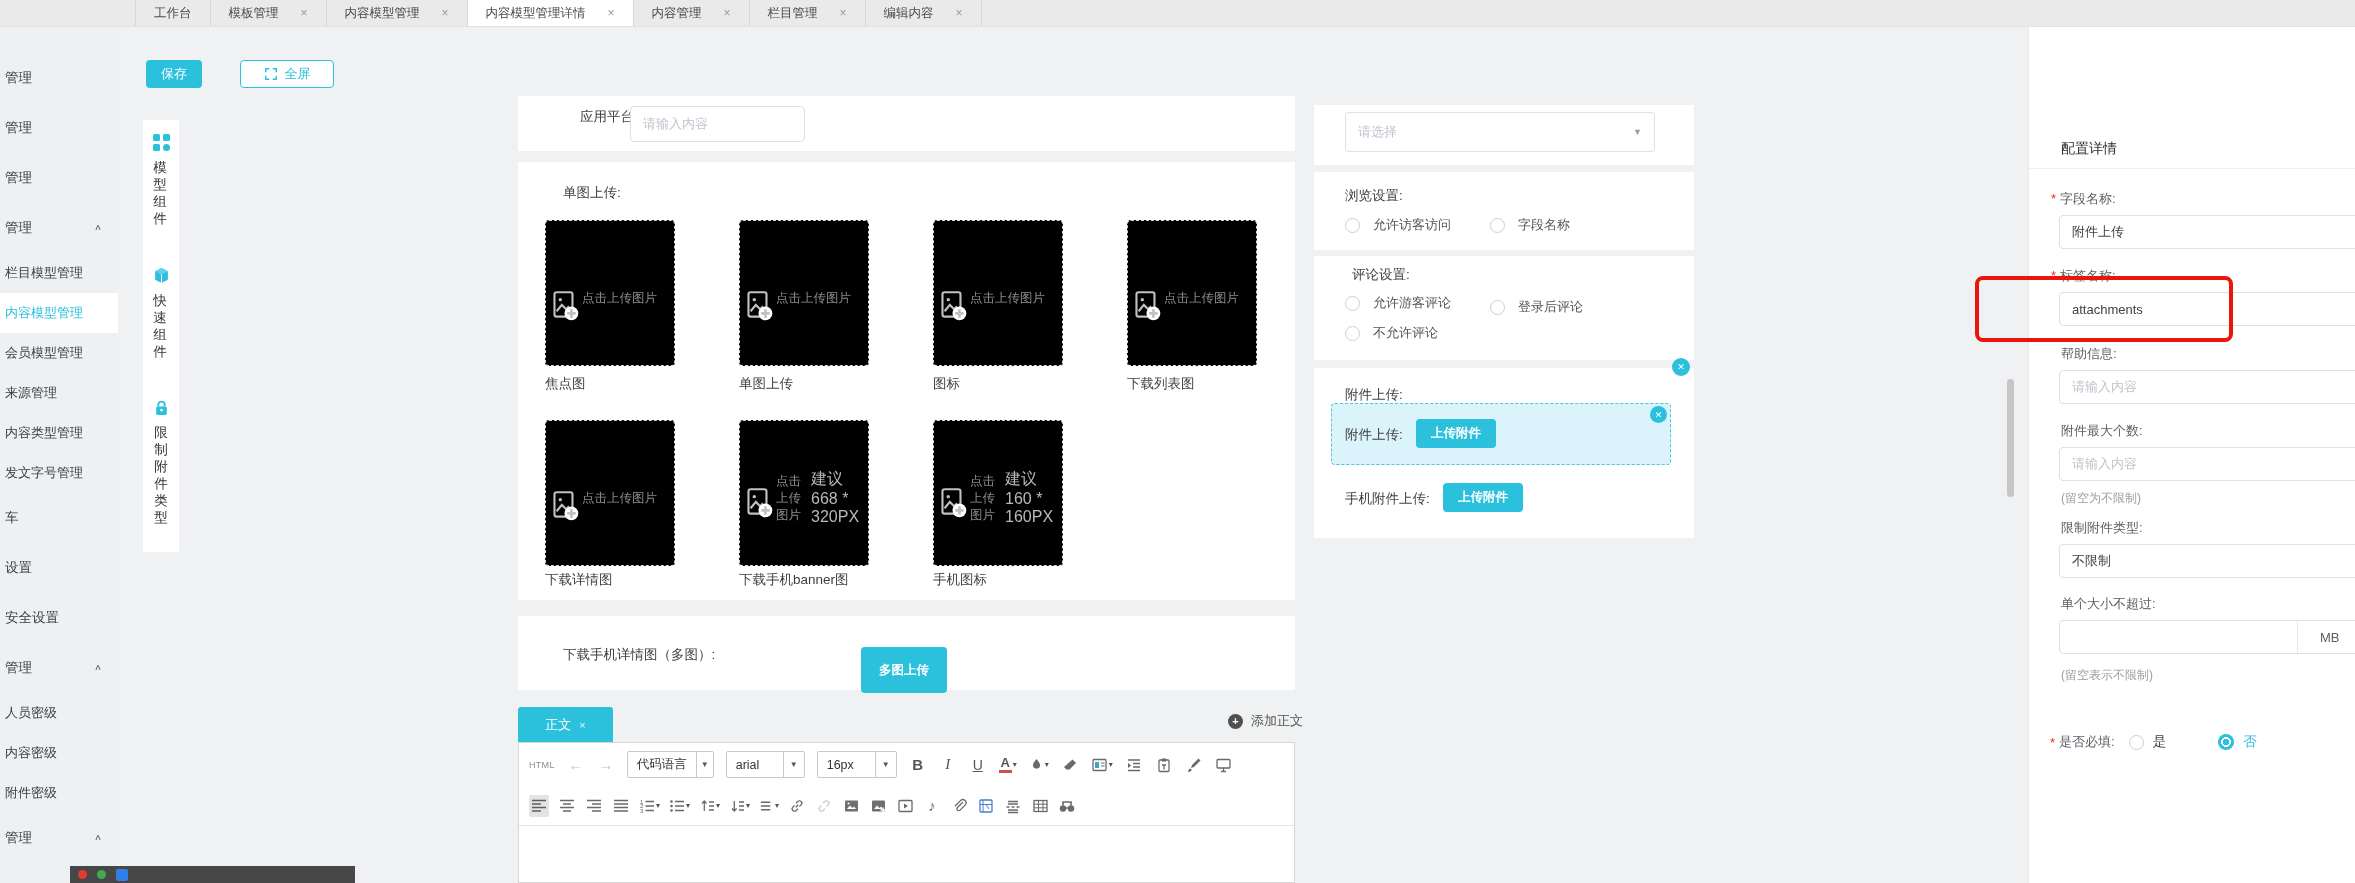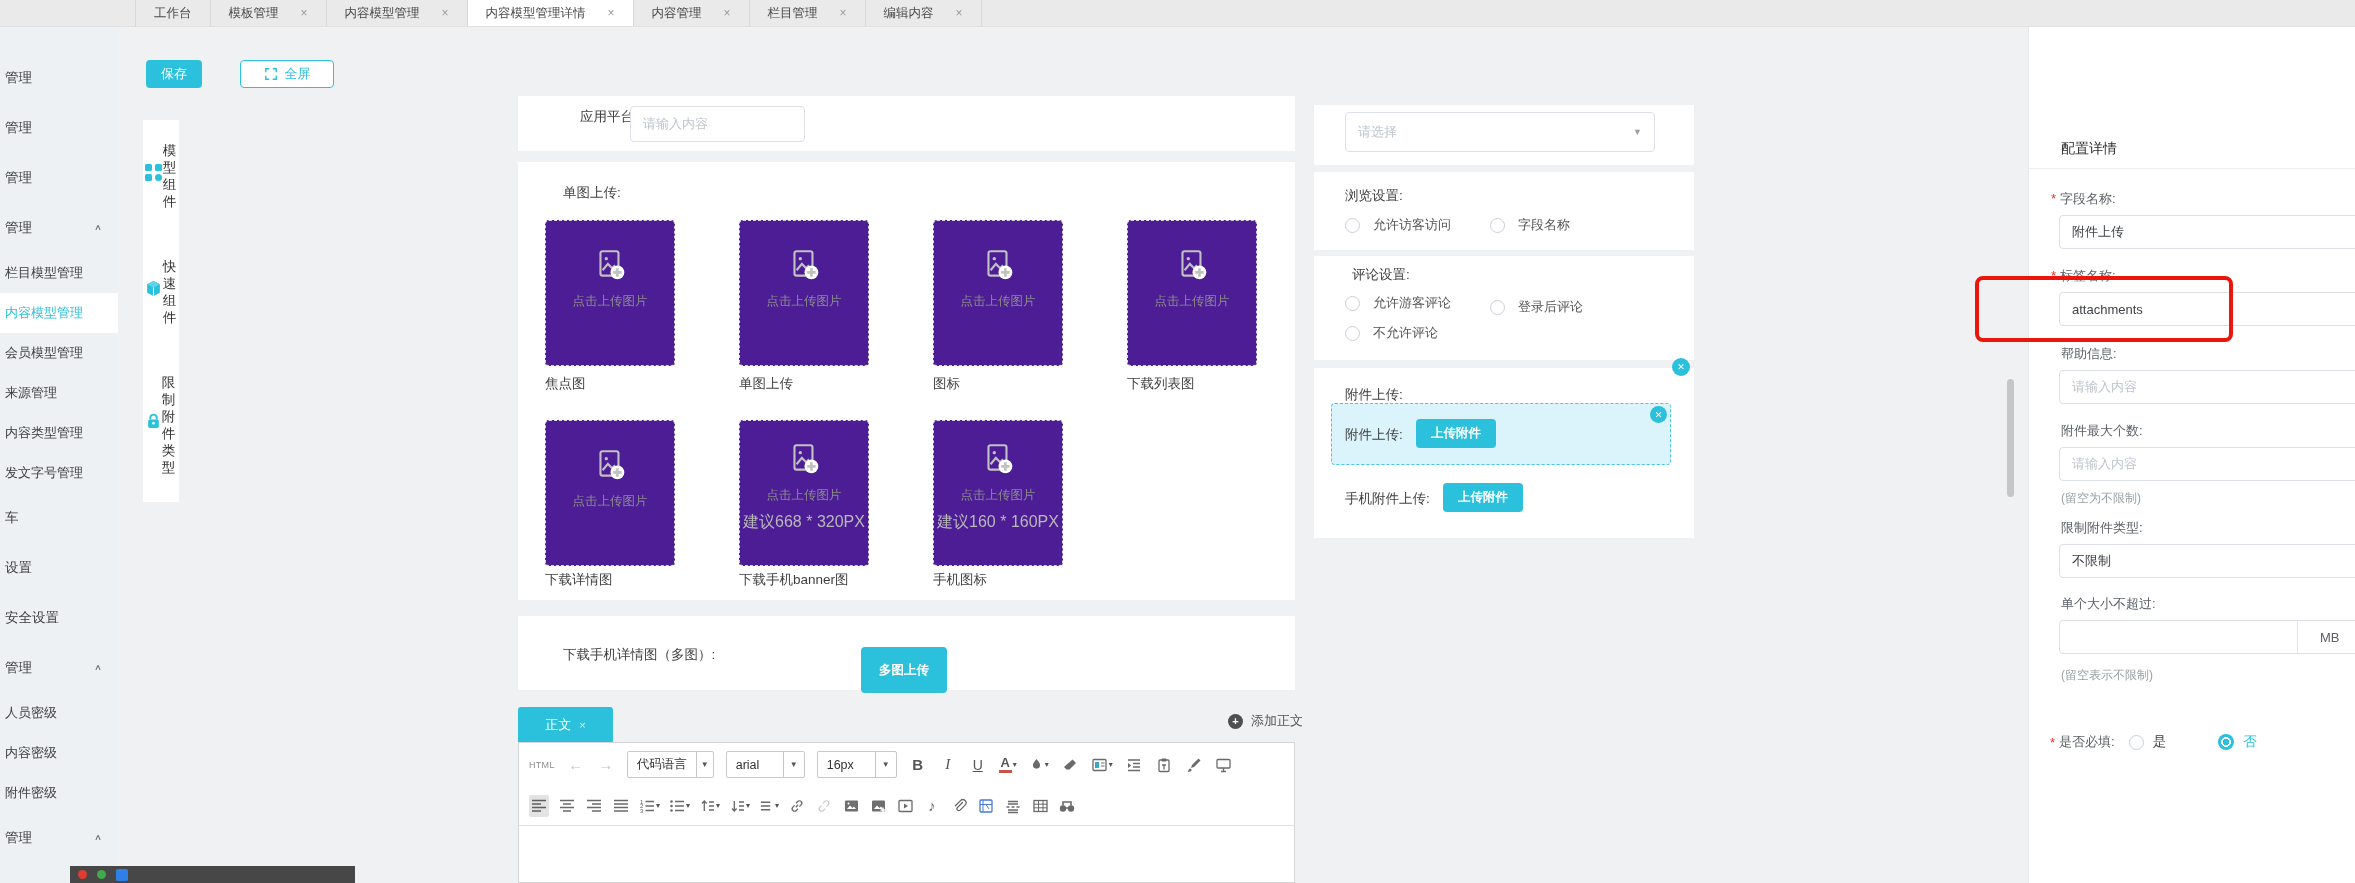--- a/index.html
+++ b/index.html
@@ -20,30 +20,30 @@
   .side-item.active{background:#fff;color:#2bc0dc}
   .side-chevron{position:absolute;right:16px;top:50%;transform:translateY(-58%) scaleY(.75);font-size:11px;color:#6a6a6a}
   .taskbar{position:absolute;left:70px;top:866px;width:285px;height:17px;background:#474747;display:flex;align-items:center;gap:10px;padding-left:8px;z-index:6}
   .tb-dot{width:9px;height:9px;border-radius:50%}
   .tb-sq{width:12px;height:12px;border-radius:2px;background:#2f7fe8}
   
   .btn-save{position:absolute;left:146px;top:60px;width:56px;height:28px;background:#2bc0dc;color:#fff;border-radius:4px;display:flex;align-items:center;justify-content:center;font-size:13px;cursor:pointer}
   .btn-full{position:absolute;left:240px;top:60px;width:94px;height:28px;background:#fff;border:1px solid #2bc0dc;color:#2bc0dc;border-radius:4px;display:flex;align-items:center;justify-content:center;gap:7px;font-size:13px;cursor:pointer}
   
   .rail{position:absolute;left:143px;top:120px;width:36px;background:#fff;display:flex;flex-direction:column;align-items:center;padding:14px 0 26px}
-  .rail-item{display:flex;flex-direction:row;align-items:center;margin-bottom:40px;cursor:pointer}
+  .rail-item{display:flex;flex-direction:column;margin-bottom:40px;cursor:pointer}
   .rail-item:last-child{margin-bottom:0}
   .rail-label{width:15px;font-size:13.5px;line-height:17px;color:#333;text-align:center;margin-top:8px;word-break:break-all}
   
   .card{position:absolute;background:#fff}
   .fld-label{position:absolute;font-size:13.5px;color:#3f3f3f;white-space:nowrap}
   .ipt{position:absolute;border:1px solid #dcdfe6;border-radius:4px;background:#fff;display:flex;align-items:center;padding:0 12px;font-size:13px;color:#3f4247}
   .ph{color:#bfc4cc}
   
-  .up-card{position:absolute;width:130px;height:146px;border:1px dashed #d8d8d8;border-radius:4px;background:#4c1d95;display:flex;flex-direction:column;align-items:center;cursor:pointer}
+  .up-card{position:absolute;width:130px;height:146px;border:1px dashed #d8d8d8;border-radius:4px;background:#000000;display:flex;flex-direction:row;align-items:center;cursor:pointer}
   .up-text{font-size:12.5px;color:#8c8c8c;margin-top:10px}
   .up-hint{font-size:16px;color:#b9b9b9;margin-top:8px}
   .cyan-btn{position:absolute;background:#2bc0dc;color:#fff;border-radius:4px;display:flex;align-items:center;justify-content:center;font-size:12.5px;font-weight:bold;cursor:pointer}
   
   .ed-tab{position:absolute;left:518px;top:707px;width:95px;height:35px;background:#2bc0dc;border-radius:3px 3px 0 0;color:#fff;display:flex;align-items:center;justify-content:center;gap:8px;font-size:13px;cursor:pointer}
   .ed-tab .x{font-size:11px;opacity:.9}
   .add-row{position:absolute;left:1228px;top:712px;display:flex;align-items:center;gap:8px;cursor:pointer}
   .add-circle{width:15px;height:15px;border-radius:50%;background:#4f4f4f;color:#fff;display:flex;align-items:center;justify-content:center;font-size:11px;font-weight:bold;line-height:1}
   .add-label{font-size:13px;color:#555}
   .editor{position:absolute;left:518px;top:742px;width:777px;height:141px;background:#fff;border:1px solid #d6d6d6}

